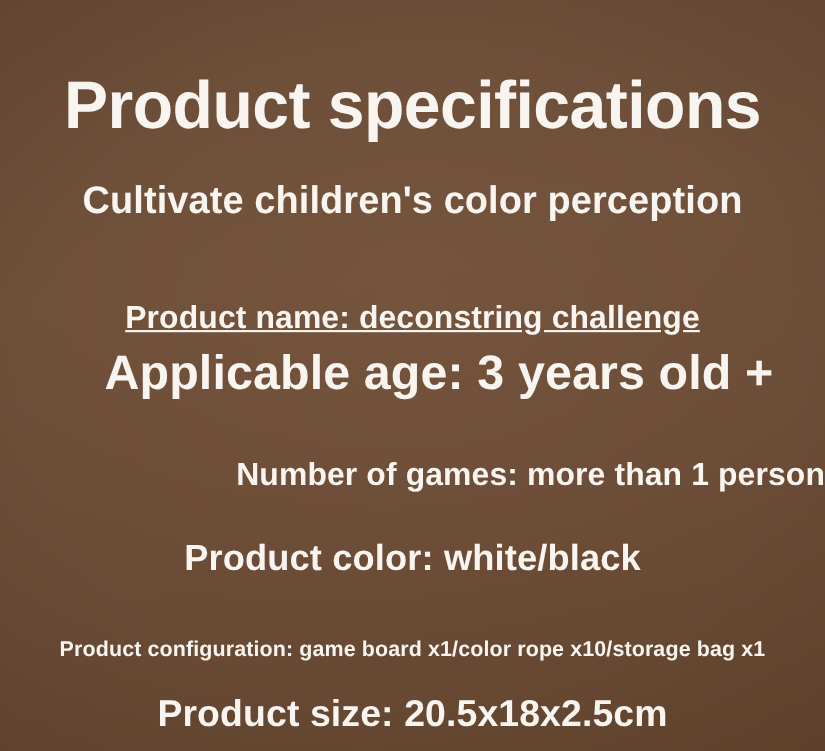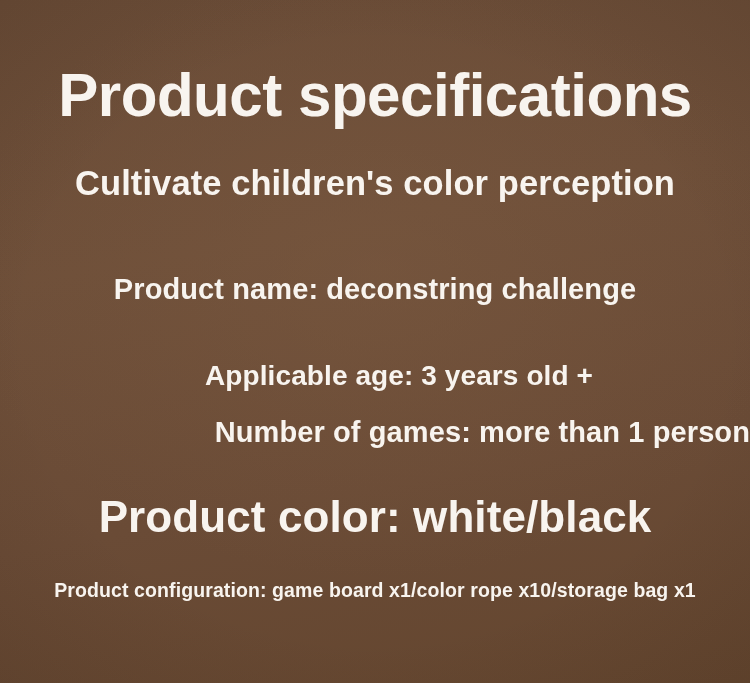--- a/index.html
+++ b/index.html
@@ -54,36 +54,37 @@
   .subtitle {
     top: 163px;
     font-size: 35px;
     line-height: 40px;
     transform: scaleX(0.985);
   }
   .spec-name {
     top: 272px;
     font-size: 29px;
     line-height: 34px;
+    text-decoration: underline;
   }
   .spec-age {
-    top: 356px;
-    font-size: 28px;
+    top: 320px;
+    font-size: 44px;
     line-height: 40px;
     padding-left: 48px;
   }
   .spec-players {
     top: 415px;
     font-size: 29px;
     line-height: 34px;
     text-align: right;
   }
   .spec-color {
-    top: 498px;
-    font-size: 44px;
+    top: 488px;
+    font-size: 33px;
     line-height: 38px;
   }
   .spec-config {
     top: 578px;
     font-size: 19.5px;
     line-height: 24px;
   }
   .spec-size {
     top: 629px;
     font-size: 34px;
@@ -102,14 +103,15 @@
   <div class="line spec-name">Product name: deconstring challenge</div>
 
   <div class="line spec-age">Applicable age: 3 years old +</div>
 
   <div class="line spec-players">Number of games: more than 1 person</div>
 
   <div class="line spec-color">Product color: white/black</div>
 
   <div class="line spec-config">Product configuration: game board x1/color rope x10/storage bag x1</div>
 
+  <div class="line spec-size">Product size: 20.5x18x2.5cm</div>
 
 </div>
 
 </body></html>

